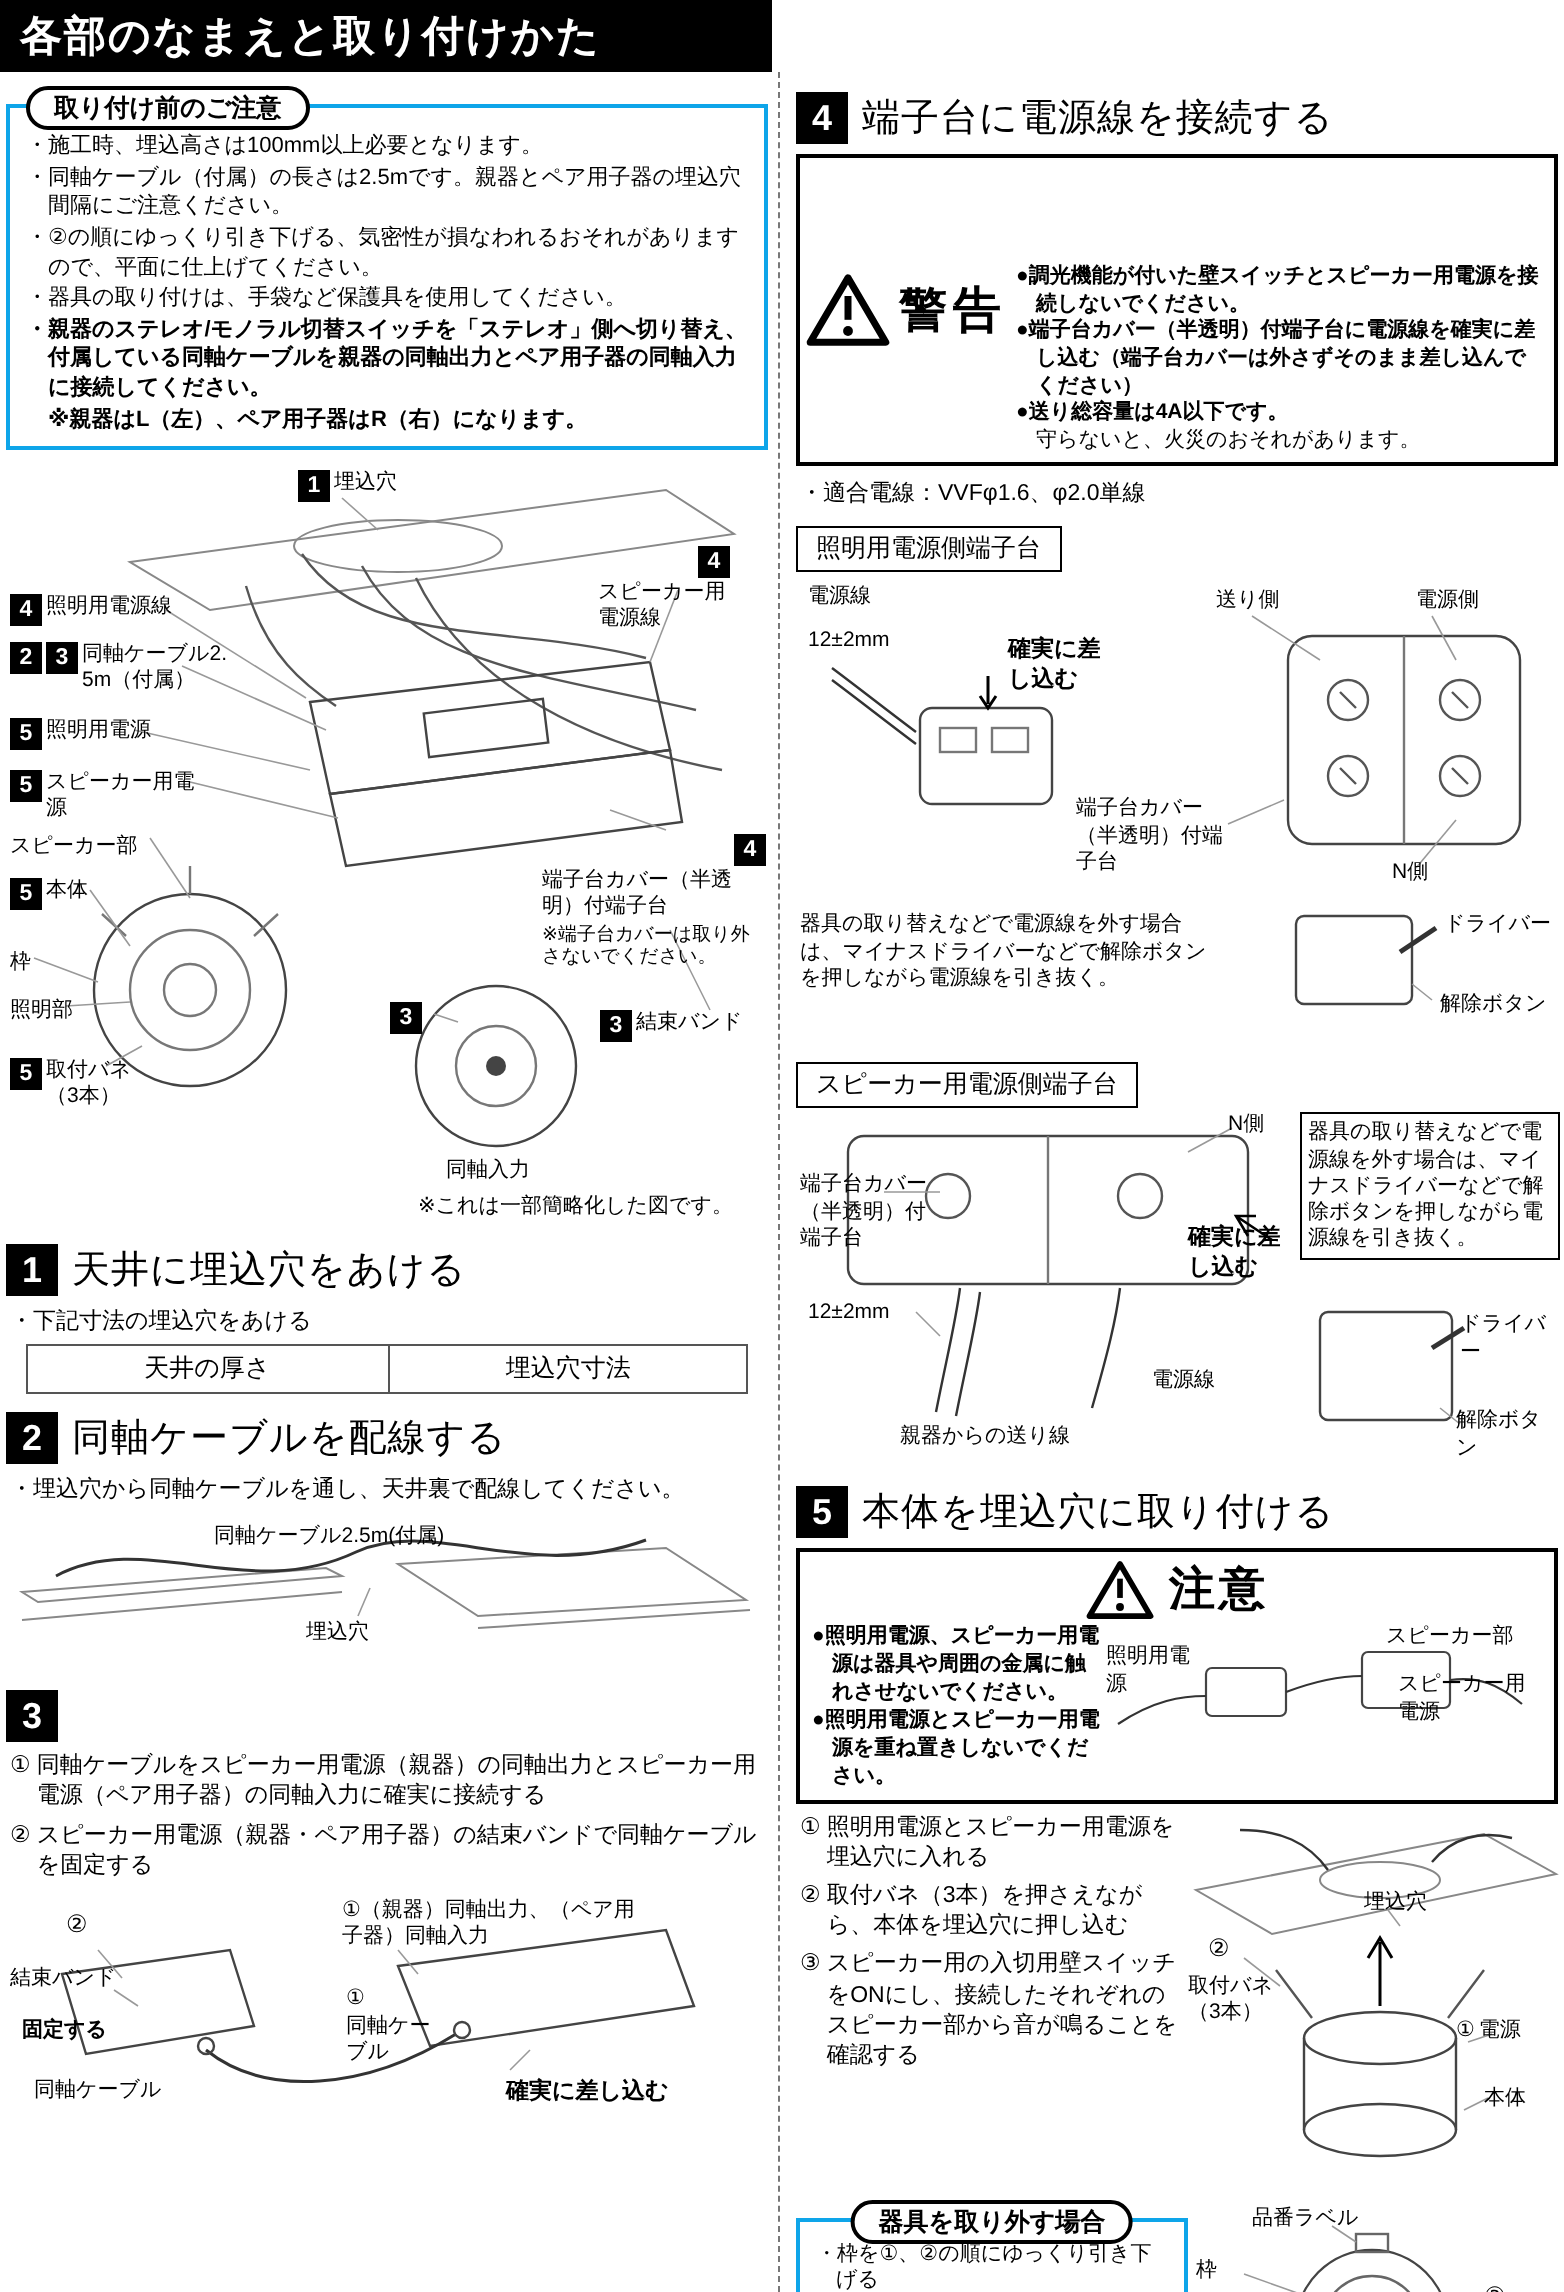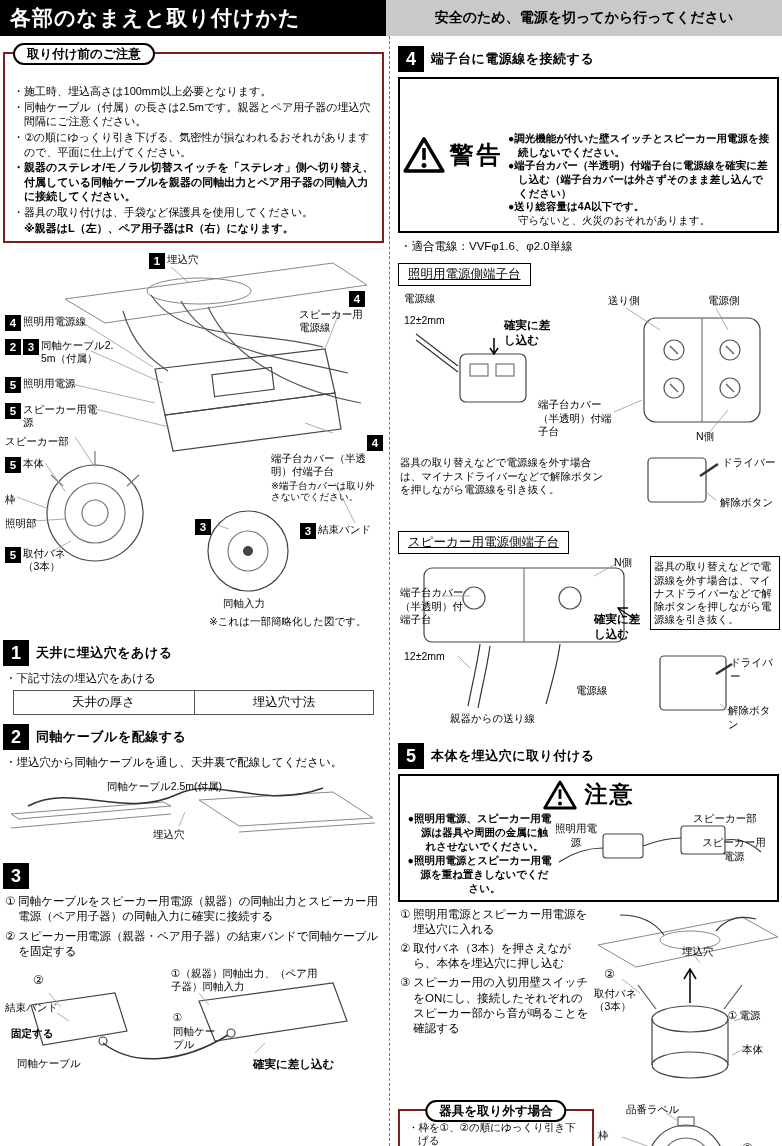--- a/index.html
+++ b/index.html
@@ -10,79 +10,78 @@
   font-size:12px; overflow:hidden;
 }
 .topbar { display:flex; height:36px; }
 .topbar .tl { width:386px; background:#000; color:#fff; font-size:21px; font-weight:bold;
   display:flex; align-items:center; padding-left:10px; letter-spacing:1px; }
 .topbar .tr { flex:1; background:#c9c9c9; display:flex; align-items:center; justify-content:center;
   font-size:14px; font-weight:bold; }
 .cols { display:flex; height:1110px; }
 .col-l { width:389px; padding:4px 5px 0 3px; }
 .col-r { flex:1; border-left:1px dashed #777; padding:6px 3px 0 8px; }
-.titled-box { border:2px solid #7f1d1d; position:relative; padding:30px 6px 5px 8px; margin-top:12px; }
+.titled-box { border:2px solid #0ea5e9; position:relative; padding:12px 6px 5px 8px; margin-top:12px; }
 .titled-box .tb-title { position:absolute; top:-11px; left:8px; background:#fff; border:2px solid #000;
   border-radius:11px; padding:0 12px; font-weight:bold; font-size:12.5px; line-height:18px; white-space:nowrap; }
 .titled-box.centered .tb-title { left:50%; transform:translateX(-50%); }
 .note-item { font-size:11px; line-height:1.33; padding-left:11px; text-indent:-11px; margin-bottom:1px; }
 .btxt { font-weight:bold; }
 .sec-head { display:flex; align-items:center; gap:7px; margin:9px 0 5px; }
 .sec-num { flex:none; width:26px; height:26px; background:#000; color:#fff; font-weight:bold; font-size:18px;
   display:flex; align-items:center; justify-content:center; }
-.sec-title { font-size:13px; font-weight:bold; letter-spacing:.5px; }
+.sec-title { font-size:19px; font-weight:normal; letter-spacing:.5px; }
 .intro { font-size:11.5px; margin:2px 2px 4px; }
 .diagram { position:relative; }
 .diagram svg.bg { position:absolute; left:0; top:0; }
 .dlabel { position:absolute; font-size:10.5px; line-height:1.25; display:flex; gap:2px; align-items:flex-start; }
 .dlabel .txt { word-break:break-all; }
 .dlabel.col { flex-direction:column; gap:1px; }
 .badge { flex:none; width:16px; height:16px; background:#000; color:#fff; font-size:11.5px; font-weight:bold;
   display:inline-flex; align-items:center; justify-content:center; }
 .small-note { font-size:9.5px; }
 table.dim { border-collapse:collapse; margin:3px auto; width:95%; }
 table.dim th, table.dim td { border:1px solid #555; text-align:center; font-size:12.5px; font-weight:normal; padding:3px 4px; }
 .circ-note { font-size:11px; line-height:1.33; margin:2px 2px 4px; }
 .step { display:flex; gap:3px; font-size:11.5px; line-height:1.32; margin:0 0 4px 2px; }
 .step .mk { flex:none; }
 .warnbox { border:2px solid #000; display:flex; margin:2px 0 6px; }
 .warnbox .wleft { width:106px; display:flex; align-items:center; justify-content:center; gap:5px; }
 .warnbox .wtitle { font-size:24px; font-weight:bold; letter-spacing:3px; }
 .warnbox .witems { flex:1; padding:5px 4px 4px 2px;margin-top:48px; }
 .witem { font-size:10.5px; line-height:1.3; padding-left:10px; text-indent:-10px; font-weight:bold; }
 .witem.plain { font-weight:normal; padding-left:20px; }
-.boxed-label { display:inline-block; border:1.5px solid #000; padding:2px 9px; font-size:12.5px; margin:5px 0 2px;text-decoration:underline; }
-.cautionbox { border:2.5px solid #000; margin:3px 0 5px; padding:3px 6px 4px;text-align:center; }
+.boxed-label { display:inline-block; border:1.5px solid #000; padding:2px 9px; font-size:12.5px; margin:5px 0 2px; }
+.cautionbox { border:2.5px solid #000; margin:3px 0 5px; padding:3px 6px 4px; }
 .caution-title { display:flex; align-items:center; justify-content:center; gap:8px; font-size:23px; font-weight:bold; letter-spacing:2px; }
 .caution-body { display:flex; margin-top:2px; }
 .caution-items { flex:1; }
 .citem { font-size:10.5px; line-height:1.32; padding-left:10px; text-indent:-10px; font-weight:bold; }
 .flexrow { display:flex; }
 .rm-text { font-size:10.5px; line-height:1.3; }
 svg { overflow:visible; }
 </style>
 </head>
 <body>
 
 <div class="topbar">
   <div class="tl">各部のなまえと取り付けかた</div>
-  <div class="tr">安全のため、電源を切ってから行ってください</div>
 </div>
 
 <div class="cols">
 
 <div class="col-l">
 
   <div class="titled-box">
     <div class="tb-title">取り付け前のご注意</div>
     <p class="note-item">・施工時、埋込高さは100mm以上必要となります。</p>
     <p class="note-item">・同軸ケーブル（付属）の長さは2.5mです。親器とペア用子器の埋込穴間隔にご注意ください。</p>
     <p class="note-item">・②の順にゆっくり引き下げる、気密性が損なわれるおそれがありますので、平面に仕上げてください。</p>
+    <p class="note-item">・器具の取り付けは、手袋など保護具を使用してください。</p>
     <p class="note-item btxt">・親器のステレオ/モノラル切替スイッチを「ステレオ」側へ切り替え、付属している同軸ケーブルを親器の同軸出力とペア用子器の同軸入力に接続してください。</p>
-    <p class="note-item">・器具の取り付けは、手袋など保護具を使用してください。</p>
     <p class="note-item btxt" style="margin-left:11px">※親器はL（左）、ペア用子器はR（右）になります。</p>
   </div>
 
   <div class="diagram" style="height:380px;margin-top:8px">
     <svg class="bg" width="382" height="380" xmlns="http://www.w3.org/2000/svg">
       <g fill="none" stroke="#888" stroke-width="1">
         <path d="M62,48 L330,12 L364,34 L102,72 Z"></path>
         <ellipse cx="196" cy="40" rx="52" ry="13"></ellipse>
       </g>
       <g fill="none" stroke="#555" stroke-width="1.2">

